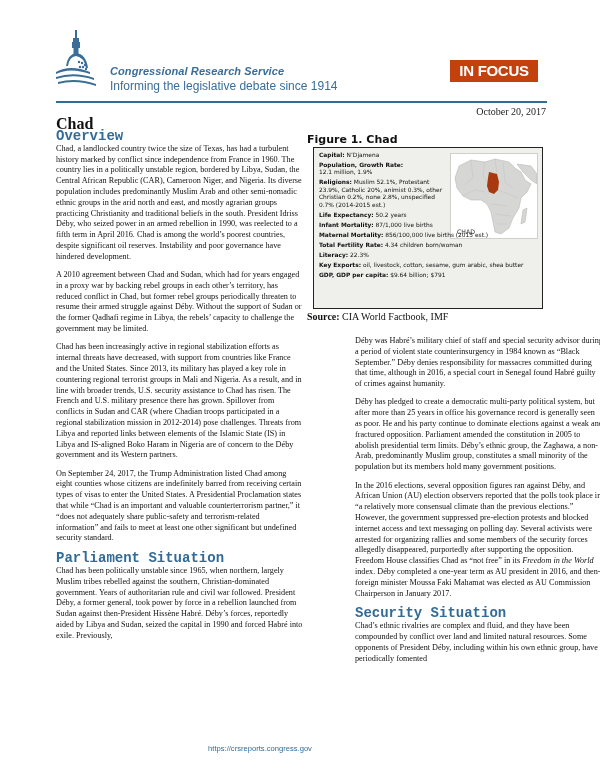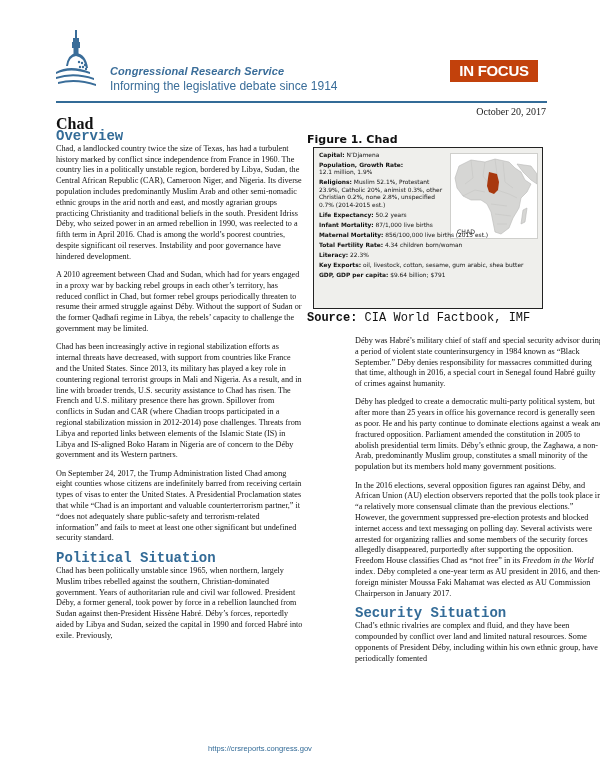--- a/index.html
+++ b/index.html
@@ -21,21 +21,21 @@
 
   .fig-title { position: absolute; left: 307px; top: 133px; font-family: "DejaVu Sans", sans-serif; font-size: 11px; font-weight: bold; color: #111; }
   .fig-box { position: absolute; left: 313px; top: 147px; width: 228px; height: 160px; background: #efefec; border: 1.5px solid #222; font-family: "DejaVu Sans", sans-serif; font-size: 5.9px; line-height: 7.4px; color: #111; }
   .fig-box .facts { position: absolute; left: 5px; top: 4px; width: 222px; }
   .fact { margin-bottom: 2.6px; }
   .fact.narrow { width: 128px; }
   .fact b { font-weight: bold; }
   .map { position: absolute; left: 136px; top: 5px; width: 86px; height: 84px; background: #fff; border: 1px solid #cfcfcc; }
   .map svg { display: block; }
   .map-label { position: absolute; left: 6px; bottom: 3px; font-family: "DejaVu Sans", sans-serif; font-size: 6.2px; color: #333; }
-  .source { position: absolute; left: 307px; top: 311px; font-family: Liberation Mono, monospace; font-size: 12px; color: #111; }
+  .source { position: absolute; left: 307px; top: 311px; font-family: Liberation Serif, serif; font-size: 10px; color: #111; }
   .source b { font-weight: bold; }
 
   .footer { position: absolute; left: 0; width: 520px; top: 744px; text-align: center; font-family: "Liberation Sans", sans-serif; font-size: 7.6px; color: #336b97; }
 </style>
 </head>
 <body>
 
 <div class="logo">
   <svg width="40" height="58" viewBox="0 0 40 58">
     <g fill="#3a6d99">
@@ -62,21 +62,21 @@
 <div class="rule"></div>
 <div class="date">October 20, 2017</div>
 <div class="title">Chad</div>
 
 <div class="col left">
   <h2>Overview</h2>
   <p>Chad, a landlocked country twice the size of Texas, has had a turbulent history marked by conflict since independence from France in 1960. The country lies in a politically unstable region, bordered by Libya, Sudan, the Central African Republic (CAR), Cameroon Niger, and Nigeria. Its diverse population includes predominantly Muslim Arab and other semi-nomadic ethnic groups in the arid north and east, and mostly agrarian groups practicing Christianity and traditional beliefs in the south. President Idriss Déby, who seized power in an armed rebellion in 1990, was reelected to a fifth term in April 2016. Chad is among the world’s poorest countries, despite significant oil reserves. Instability and poor governance have hindered development.</p>
   <p>A 2010 agreement between Chad and Sudan, which had for years engaged in a proxy war by backing rebel groups in each other’s territory, has reduced conflict in Chad, but former rebel groups periodically threaten to resume their armed struggle against Déby. Without the support of Sudan or the former Qadhafi regime in Libya, the rebels’ capacity to challenge the government may be limited.</p>
   <p>Chad has been increasingly active in regional stabilization efforts as internal threats have decreased, with support from countries like France and the United States. Since 2013, its military has played a key role in countering regional terrorist groups in Mali and Nigeria. As a result, and in line with broader trends, U.S. security assistance to Chad has risen. The French and U.S. military presence there has grown. Spillover from conflicts in Sudan and CAR (where Chadian troops participated in a regional stabilization mission in 2012-2014) pose challenges. Threats from Libya and reported links between elements of the Islamic State (IS) in Libya and IS-aligned Boko Haram in Nigeria are of concern to the Déby government and its Western partners.</p>
   <p style="margin-bottom:9px">On September 24, 2017, the Trump Administration listed Chad among eight counties whose citizens are indefinitely barred from receiving certain types of visas to enter the United States. A Presidential Proclamation states that while “Chad is an important and valuable counterterrorism partner,” it “does not adequately share public-safety and terrorism-related information” and fails to meet at least one other significant but undefined security standard.</p>
-  <h2>Political Situation</h2>
+  <h2>Parliament Situation</h2>
   <p>Chad has been politically unstable since 1965, when northern, largely Muslim tribes rebelled against the southern, Christian-dominated government. Years of authoritarian rule and civil war followed. President Déby, a former general, took power by force in a rebellion launched from Sudan against then-President Hissène Habré. Déby’s forces, reportedly aided by Libya and Sudan, seized the capital in 1990 and forced Habré into exile. Previously,</p>
 </div>
 
 <div class="fig-title">Figure 1. Chad</div>
 <div class="fig-box">
   <div class="map">
     <svg width="86" height="84" viewBox="0 0 86 84">
       <path d="M8 12 L20 6 L34 8 L44 5 L58 8 L64 14 L70 18 L74 26 L80 30 L76 38 L70 44 L68 54 L62 64 L58 74 L50 80 L44 78 L42 68 L40 58 L36 50 L30 46 L20 46 L12 42 L6 34 L4 24 Z" fill="#d6d6d4" stroke="#b9b9b7" stroke-width="0.6"></path>
       <path d="M66 10 L80 12 L86 20 L86 30 L80 26 L72 18 Z" fill="#d6d6d4" stroke="#b9b9b7" stroke-width="0.6"></path>
       <path d="M72 56 L76 54 L74 68 L70 70 Z" fill="#d6d6d4" stroke="#b9b9b7" stroke-width="0.6"></path>

